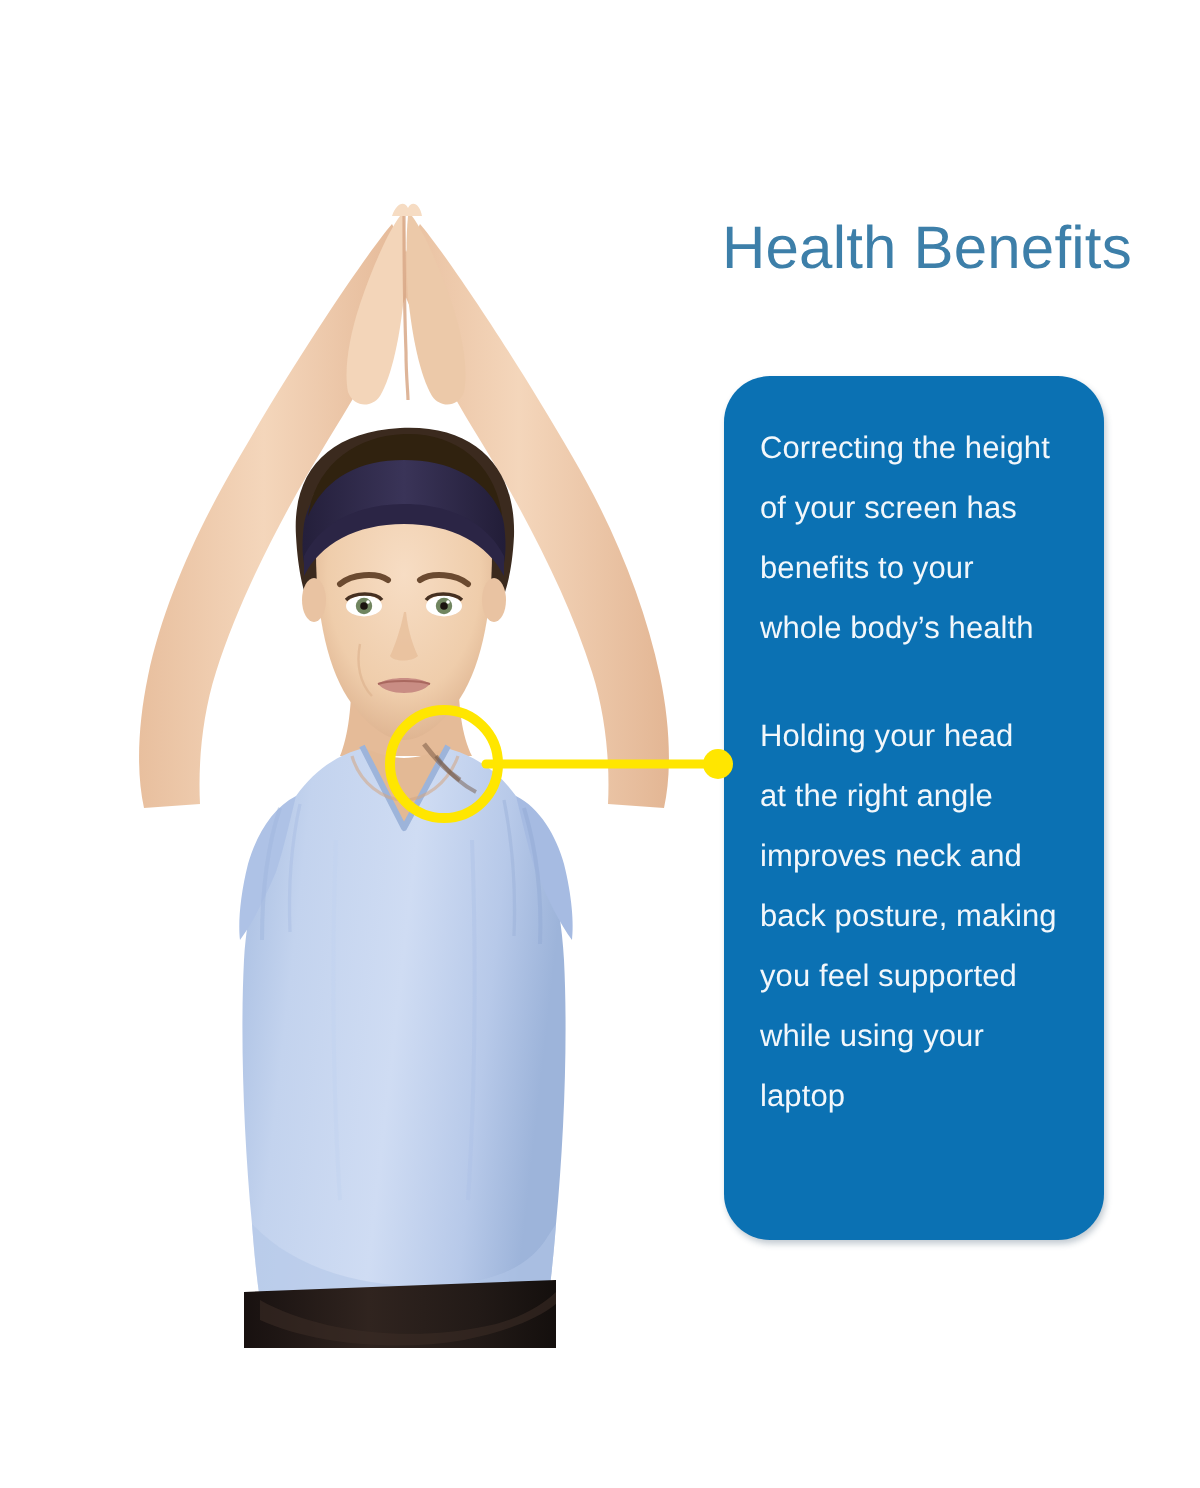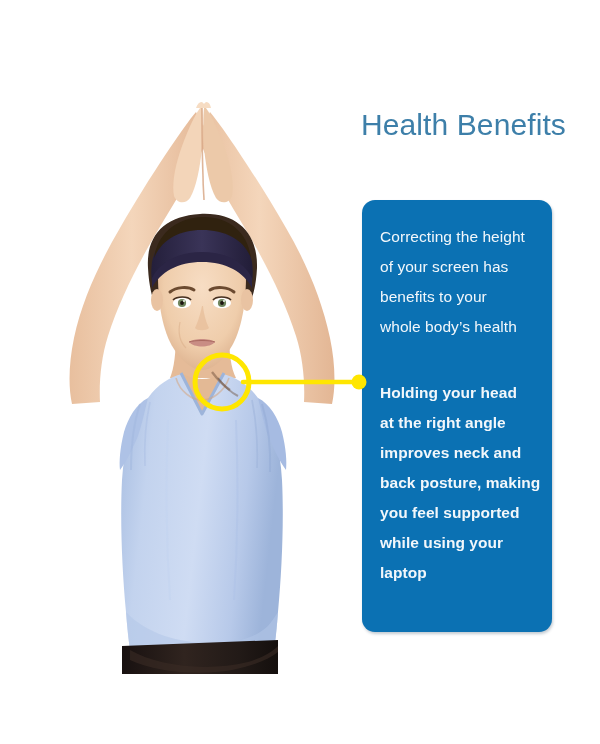--- a/index.html
+++ b/index.html
@@ -46,45 +46,44 @@
     letter-spacing: 0.1px;
     color: #3d7fa9;
     line-height: 38px;
     white-space: nowrap;
   }
 
   
   .info-card {
     position: absolute;
     left: 362px;
-    top: 200px;
+    top: 188px;
     width: 190px;
     height: 432px;
     background: #0b71b3;
-    border-radius: 13px;
+    border-radius: 23px;
     box-shadow: 1px 2px 3px rgba(40,70,95,0.28);
   }
   .card-inner {
     position: absolute;
     left: 18px;
     top: 22px;
     right: 10px;
   }
   .card-para {
     color: #f2f7fb;
     font-size: 15.5px;
     line-height: 30px;
     font-weight: 400;
     letter-spacing: 0.05px;
     margin: 0;
     white-space: pre-line;
   }
   .card-para.second {
-    margin-top: 36px;
-    font-weight: bold;
+    margin-top: 24px;
   }
 
   
   .callout-layer {
     position: absolute;
     left: 0; top: 0;
     width: 600px;
     height: 744px;
     pointer-events: none;
   }

